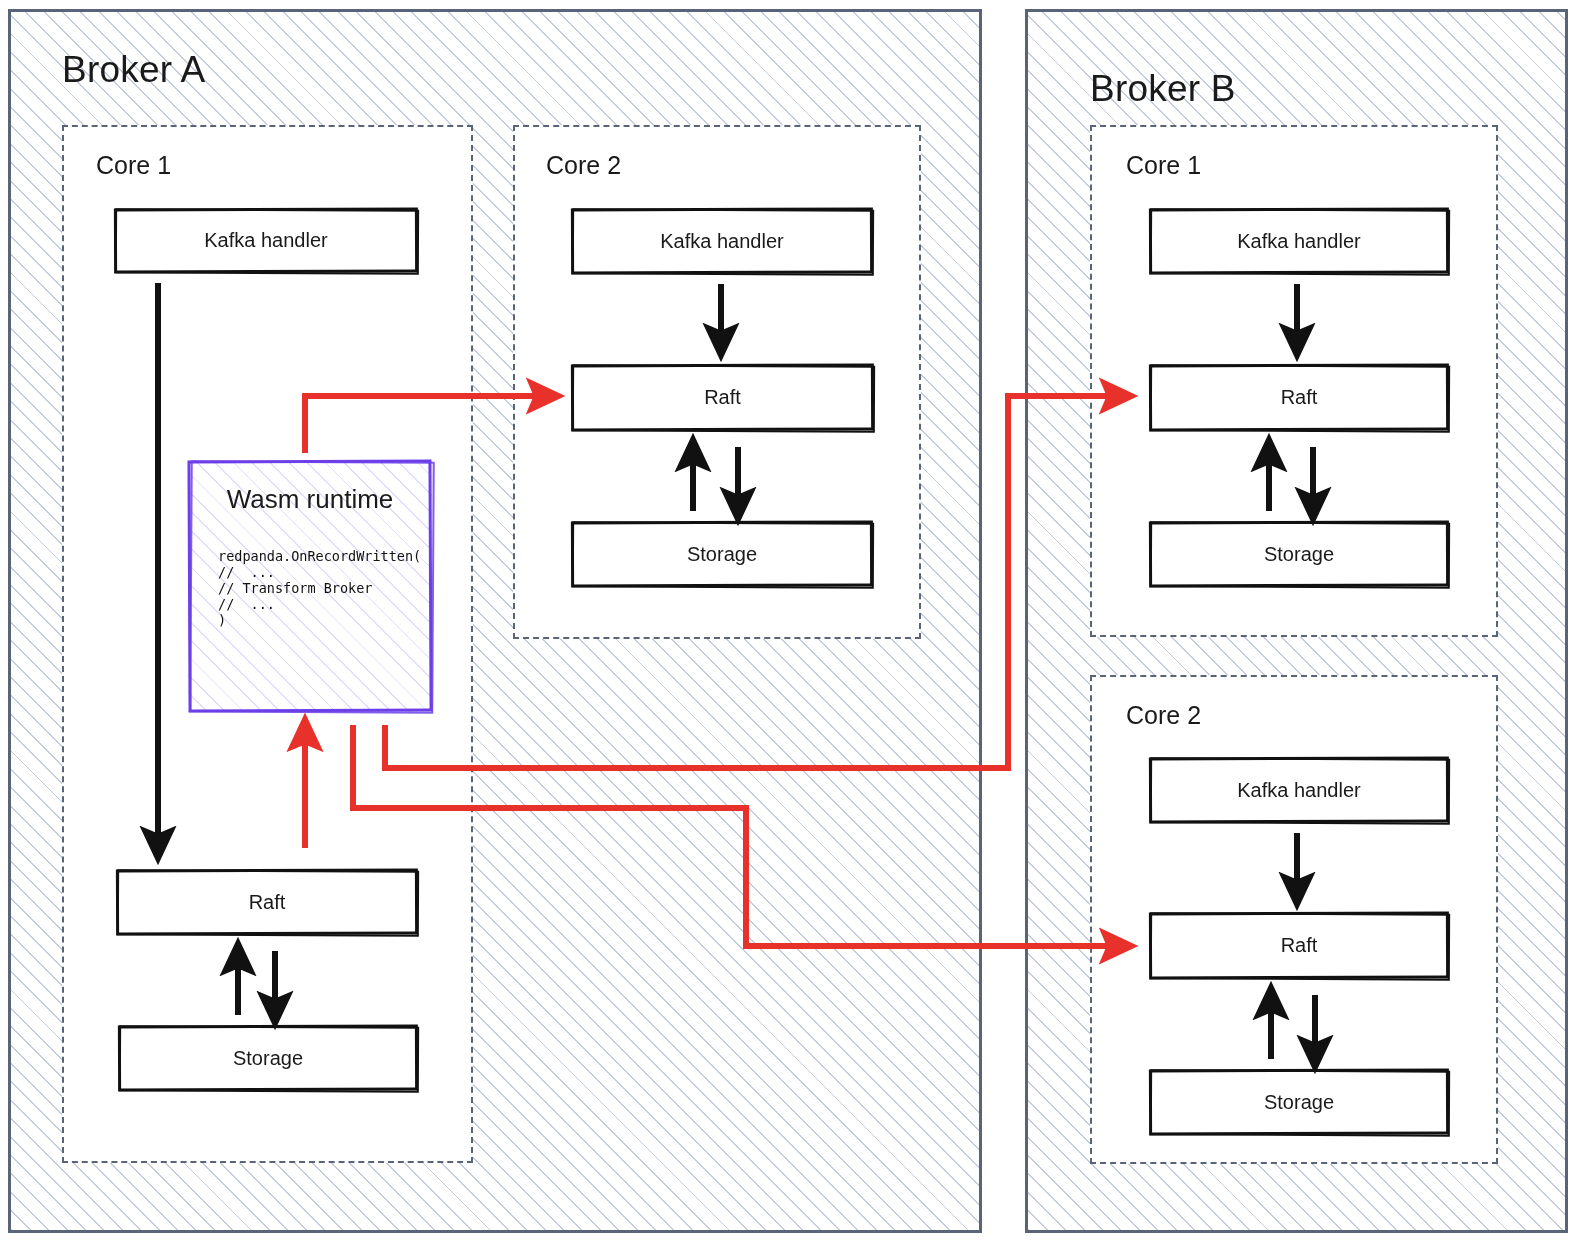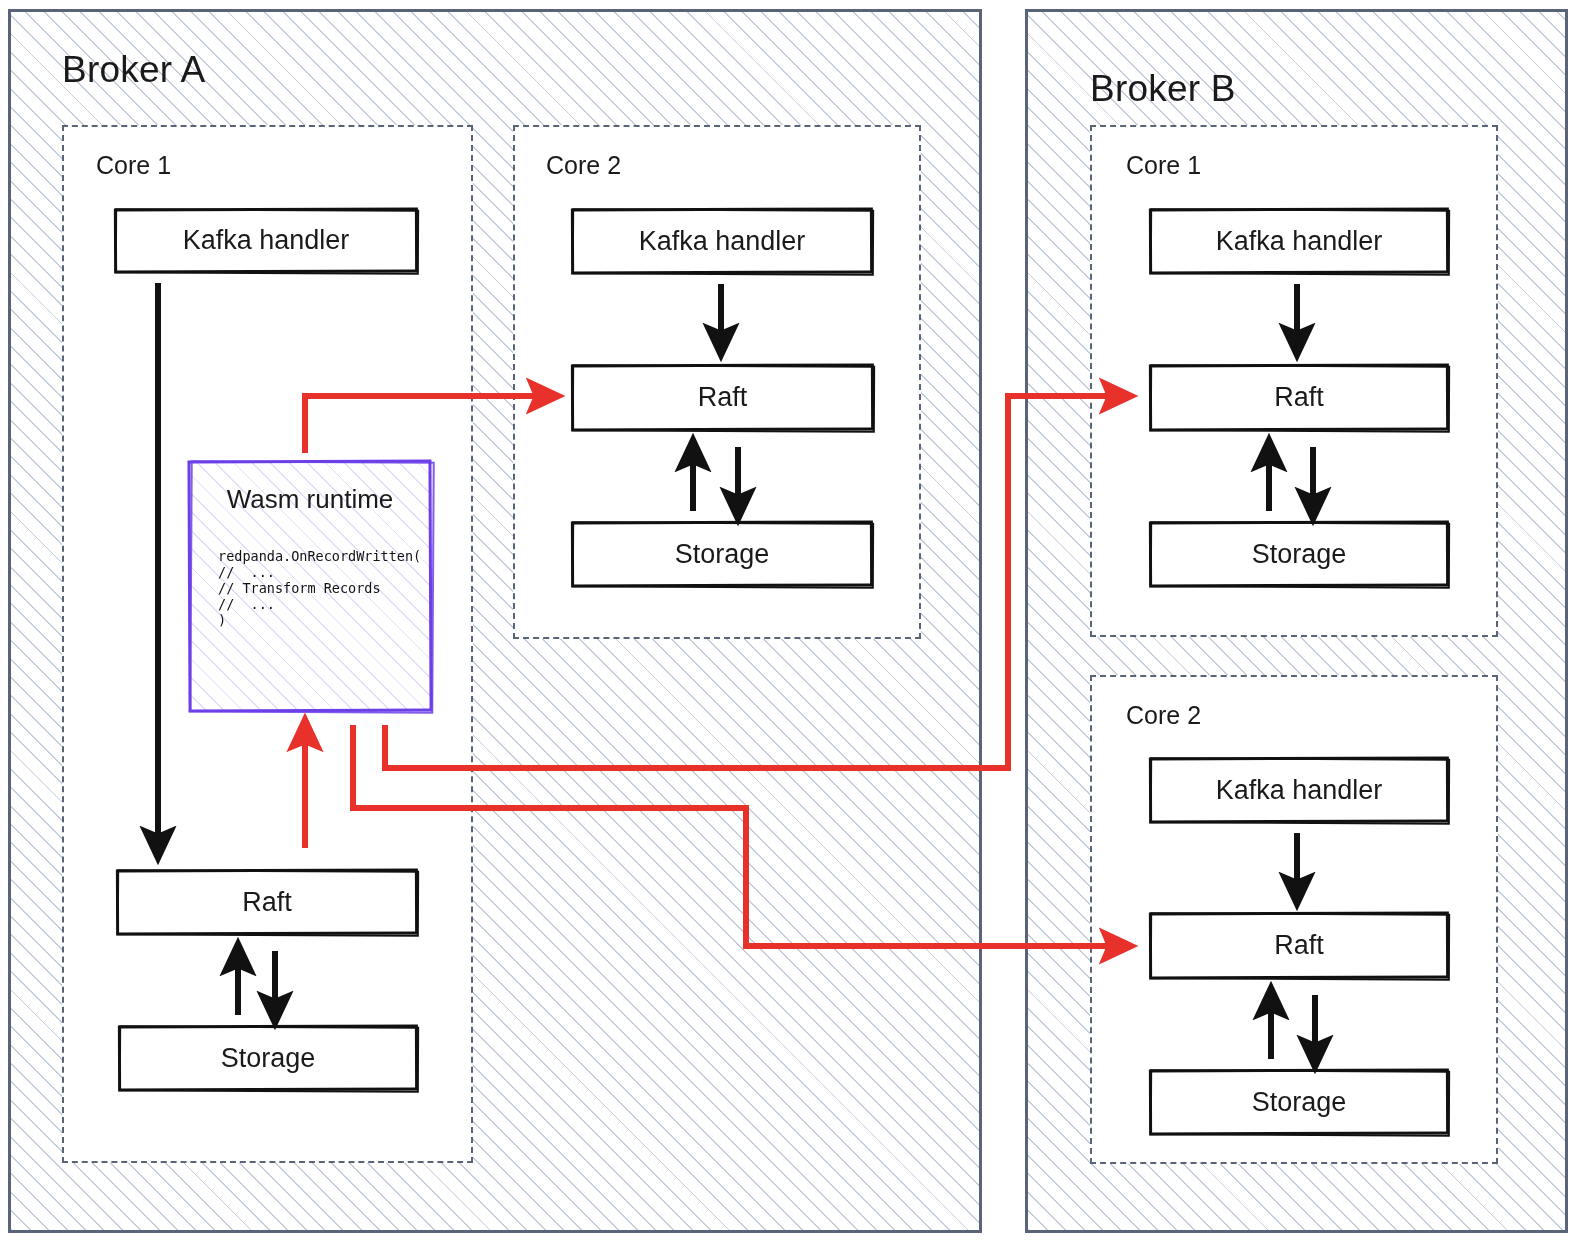--- a/index.html
+++ b/index.html
@@ -52,21 +52,21 @@
   .sbox .edge{
     position:absolute;left:0;top:0;width:100%;height:100%;
     border:3px solid #111111;
     box-sizing:border-box;
   }
   .sbox .edge.a{transform:rotate(-0.22deg);}
   .sbox .edge.b{transform:rotate(0.3deg) translate(1px,1px);border-width:2.4px;}
   .sbox .lbl{
     position:absolute;left:0;top:0;width:100%;height:100%;
     display:flex;align-items:center;justify-content:center;
-    font-size:27px;color:#1a1a1a;z-index:3;
+    font-size:20px;color:#1a1a1a;z-index:3;
   }
 
   
   .wasm{
     position:absolute;
     background-color:#ffffff;
     background-image:repeating-linear-gradient(45deg,
         rgba(160,140,240,0.30) 0px,
         rgba(160,140,240,0.30) 1.3px,
         rgba(255,255,255,0) 1.3px,
@@ -110,21 +110,21 @@
     <div class="edge b"></div>
     <div class="lbl">Kafka handler</div>
   </div>
 
   <div class="wasm" style="left:188px;top:457px;width:244px;height:252px;">
     <div class="pedge a"></div>
     <div class="pedge b"></div>
     <div class="wasm-title">Wasm runtime</div>
     <div class="wasm-code">redpanda.OnRecordWritten(
 //  ...
-// Transform Records
+// Transform Broker
 //  ...
 )</div>
   </div>
 
   <div class="sbox" style="left:116px;top:866px;width:302px;height:66px;">
     <div class="edge a"></div>
     <div class="edge b"></div>
     <div class="lbl">Raft</div>
   </div>
 

